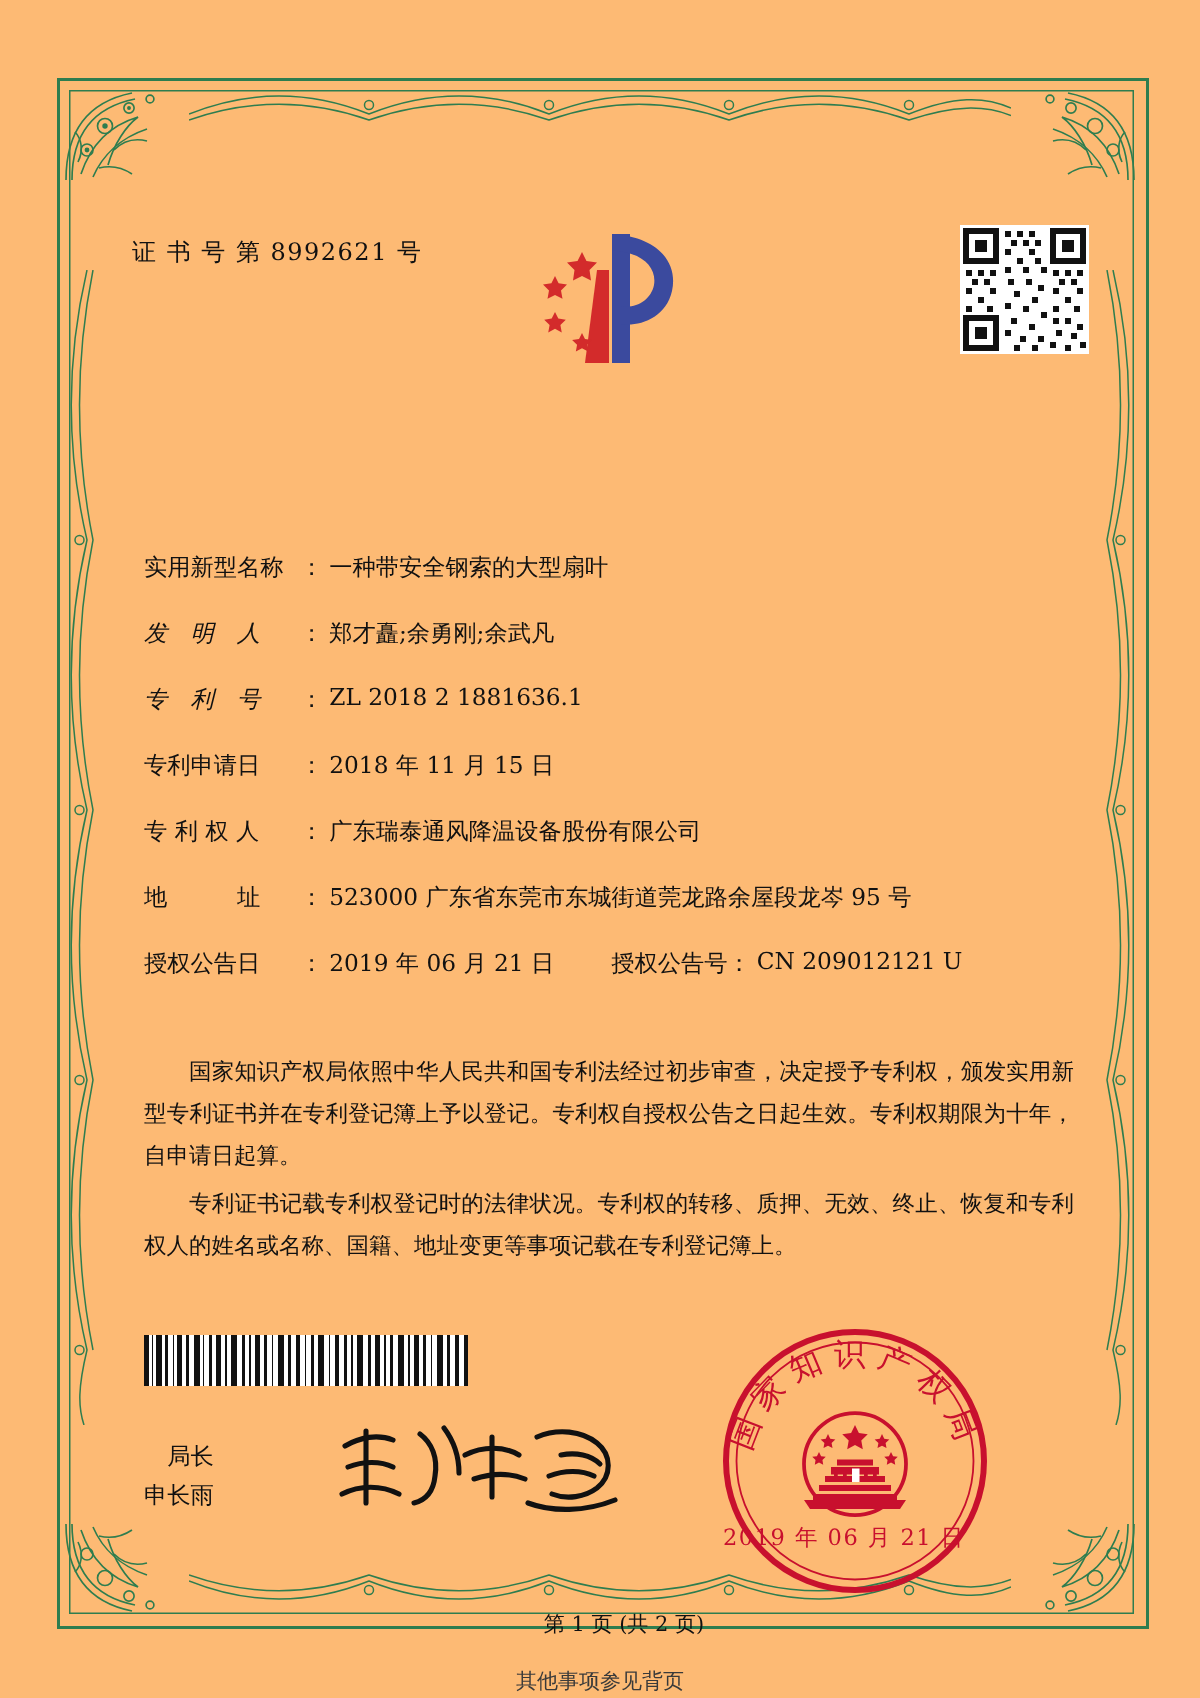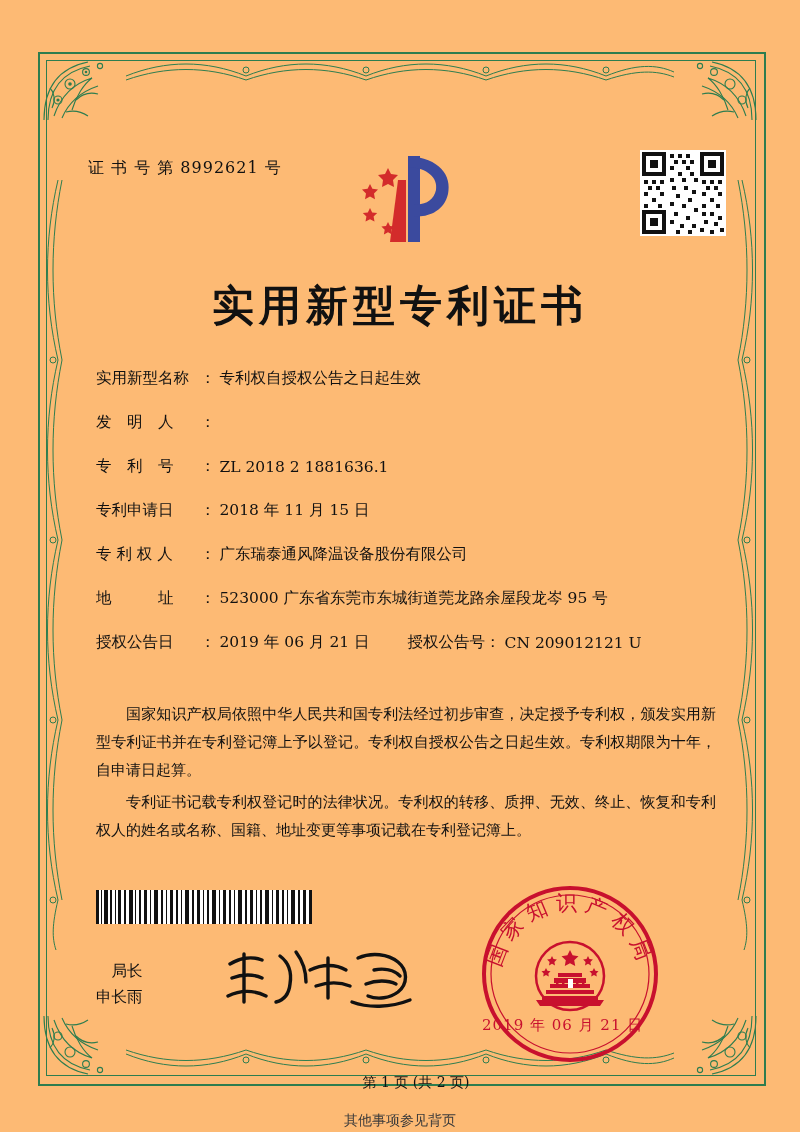--- a/index.html
+++ b/index.html
@@ -96,33 +96,33 @@
   
   .fields {
     position: absolute;
     left: 96px; top: 368px;
     width: 620px;
     font-size: 15.5px;
     font-family: "DejaVu Serif", serif;
   }
   .row {
     display: flex;
-    align-items: center;
+    align-items: flex-start;
     margin-bottom: 23px;
     white-space: nowrap;
   }
   .row .lbl {
     width: 104px;
     flex: 0 0 104px;
     letter-spacing: 0px;
   }
   .row .sep { flex: 0 0 auto; }
   .row .val { flex: 1 1 auto; padding-left: 4px; }
   .row .val2 { flex: 0 0 auto; padding-left: 4px; }
-  .lbl-sp2 { letter-spacing: 10px; }
+  .lbl-sp2 { letter-spacing: 10px; font-style: italic; }
   .lbl-sp3 { letter-spacing: 20px; }
   .inline-lbl { padding-left: 38px; }
 
   
   .paras {
     position: absolute;
     left: 96px; top: 700px;
     width: 620px;
     font-size: 15px;
     line-height: 28px;
@@ -412,33 +412,33 @@
         <rect x="78" y="66" width="4" height="4"></rect>
           <rect x="64" y="70" width="4" height="4"></rect>
         <rect x="74" y="72" width="4" height="4"></rect>
           <rect x="60" y="78" width="4" height="4"></rect>
         <rect x="70" y="80" width="4" height="4"></rect>
           <rect x="80" y="78" width="4" height="4"></rect>
       </g>
     </svg>
   </div>
 
-  <div class="title">实用新型专利证书</div>
 
   <div class="fields">
 
     <div class="row">
       <span class="lbl">实用新型名称</span>
       <span class="sep">：</span>
-      <span class="val">专利权自授权公告之日起生效</span>
+      <span class="val">一种带安全钢索的大型扇叶</span>
     </div>
 
     <div class="row">
       <span class="lbl lbl-sp2">发　明　人</span>
       <span class="sep">：</span>
+      <span class="val">郑才矗;余勇刚;余武凡</span>
     </div>
 
     <div class="row">
       <span class="lbl lbl-sp2">专　利　号</span>
       <span class="sep">：</span>
       <span class="val">ZL 2018 2 1881636.1</span>
     </div>
 
     <div class="row">
       <span class="lbl">专利申请日</span>

